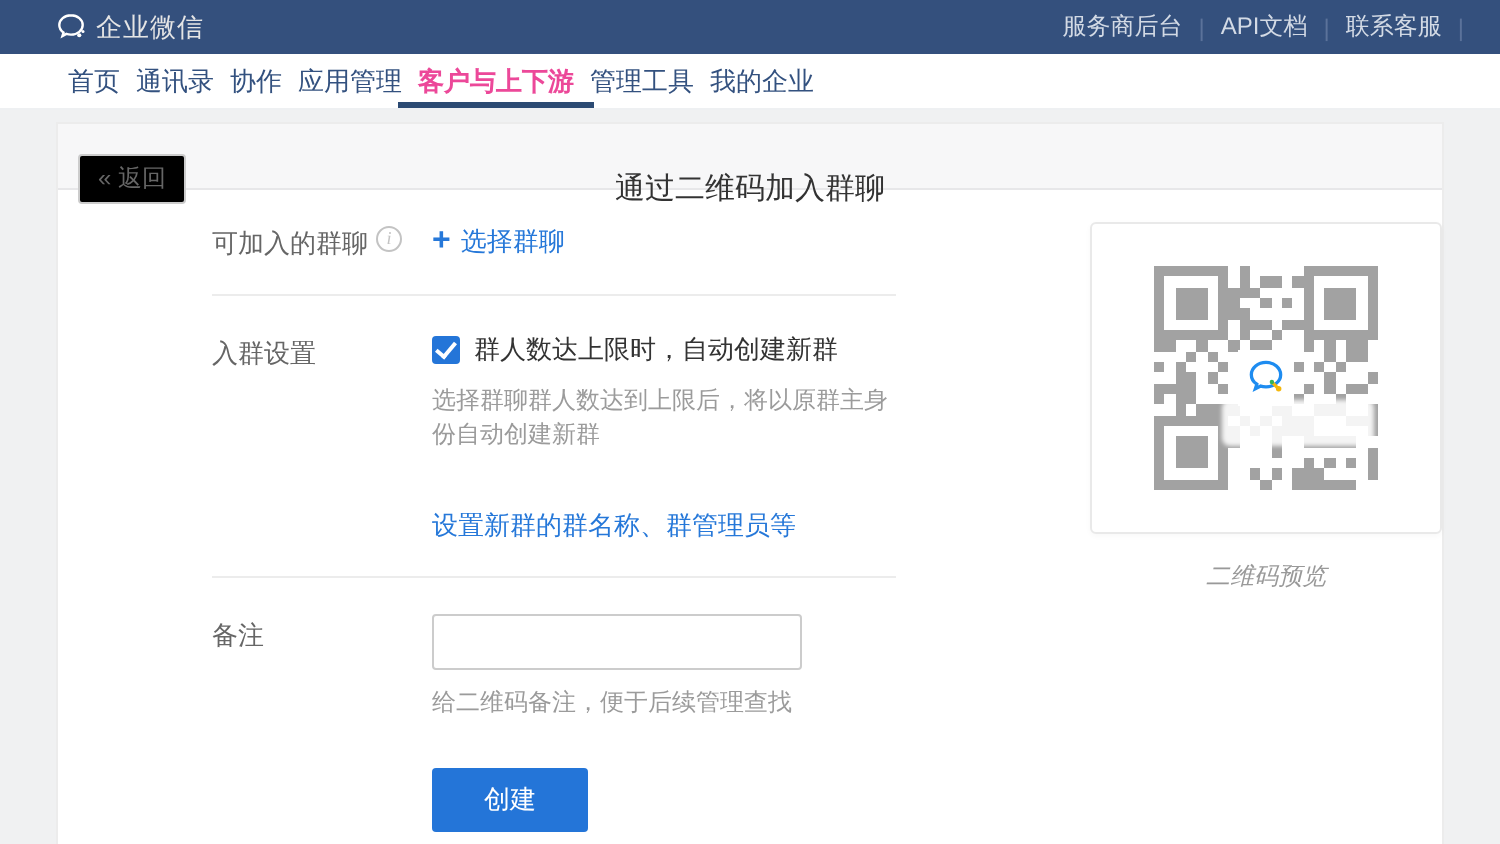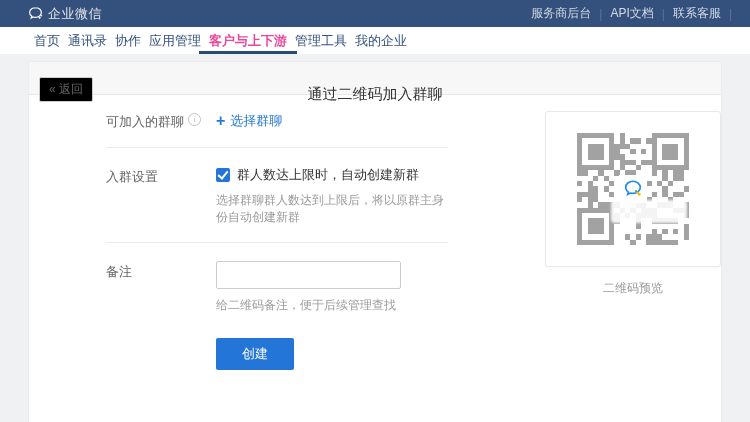--- a/index.html
+++ b/index.html
@@ -49,21 +49,21 @@
   .primary-btn { margin-top:24px; background:#2475d8; color:#fff; border:none; border-radius:2px; font-size:13px; padding:7px 26px; cursor:pointer; }
 
   
   .qr-col { margin-left:97px; width:176px; display:flex; flex-direction:column; align-items:center; }
   .qr-card { width:176px; height:156px; background:#fff; border:1px solid #e9e9e9; border-radius:3px; box-shadow:0 1px 3px rgba(0,0,0,.03); display:flex; align-items:center; justify-content:center; }
   .qr-box { position:relative; width:112px; height:112px; }
   .qr-grid { display:grid; grid-template-columns:repeat(21,1fr); grid-template-rows:repeat(21,1fr); width:112px; height:112px; }
   .qr-grid div.on { background:#a2a2a2; }
   .qr-logo { position:absolute; left:50%; top:50%; transform:translate(-50%,-50%); width:28px; height:28px; background:#fff; display:flex; align-items:center; justify-content:center; }
   .qr-blur { position:absolute; left:30%; top:60%; width:68%; height:20%; background:rgba(255,255,255,.88); border-radius:4px; filter:blur(1px); }
-  .qr-caption { margin-top:13px; font-size:12px; color:#999; }
+  .qr-caption { margin-top:13px; font-size:12px; color:#999;font-style:italic; }
 </style>
 </head>
 <body>
 
 <div class="topbar">
   <div class="brand">
     <span class="brand-icon">
       <svg width="15" height="15" viewBox="0 0 20 20">
         <path d="M10 2.2c-4.3 0-7.8 2.9-7.8 6.5 0 2 1.1 3.8 2.8 5l-.7 2.3 2.6-1.4c.9.3 2 .5 3.1.5 4.3 0 7.8-2.9 7.8-6.5S14.3 2.2 10 2.2z" fill="none" stroke="#fff" stroke-width="1.6"></path>
         <circle cx="15.5" cy="15.5" r="1.4" fill="#fff"></circle>
@@ -118,20 +118,21 @@
         <div class="divider"></div>
 
         <div class="form-row">
           <div class="form-label">入群设置</div>
           <div>
             <div class="checkbox-row">
               <span class="checkbox"></span>
               <span class="checkbox-label">群人数达上限时，自动创建新群</span>
             </div>
             <div class="helper">选择群聊群人数达到上限后，将以原群主身份自动创建新群</div>
+            <a class="link settings-link">设置新群的群名称、群管理员等</a>
           </div>
         </div>
 
         <div class="divider"></div>
 
         <div class="form-row">
           <div class="form-label">备注</div>
           <div>
             <input class="remark-input" type="text" placeholder="" style="">
             <div class="helper">给二维码备注，便于后续管理查找</div>

